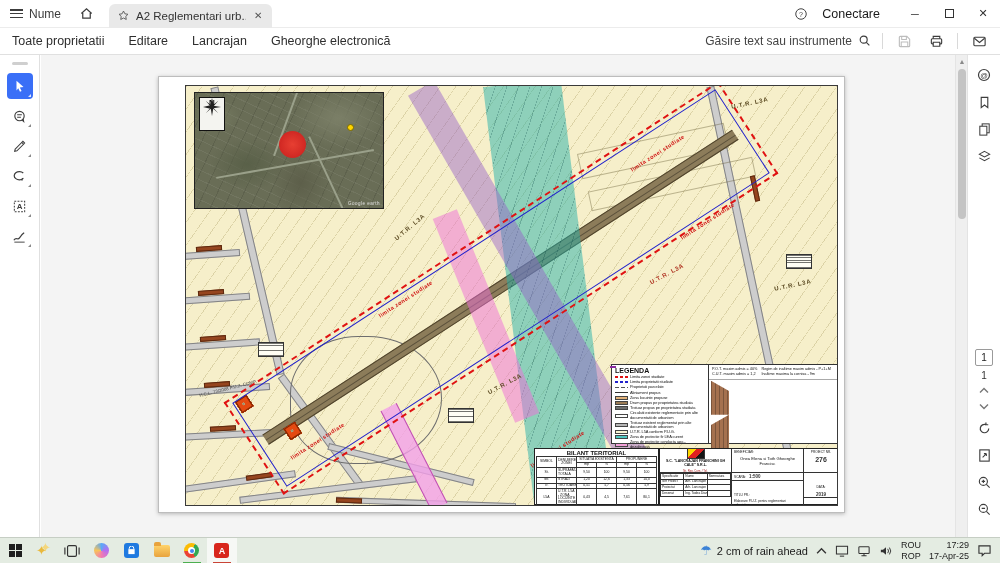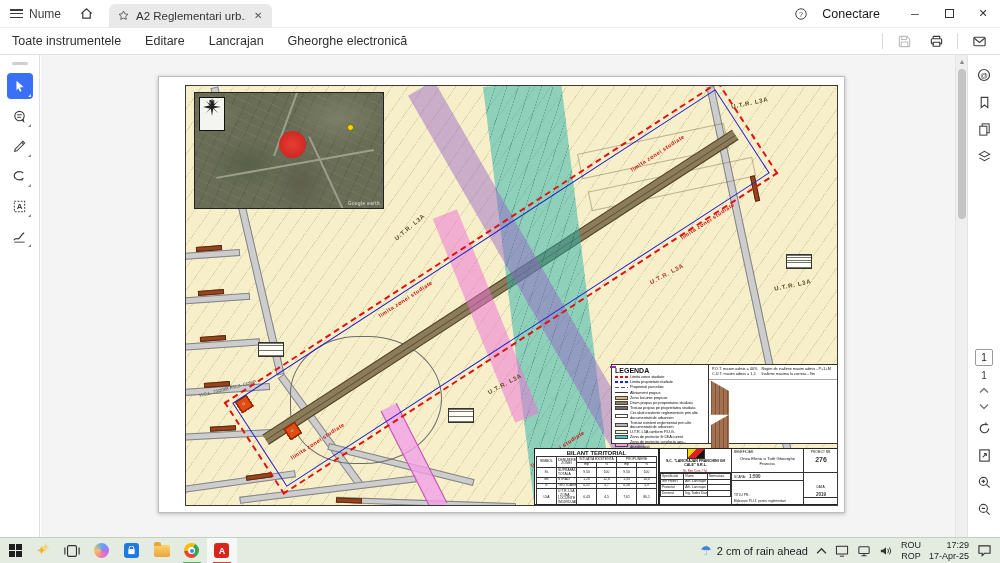--- a/index.html
+++ b/index.html
@@ -228,25 +228,32 @@
     <span class="connect">Conectare</span>
     <div class="winctl">─</div>
     <div class="winctl">
         <span class="maxbox"></span>
       </div>
     <div class="winctl">✕</div>
   </div>
 </div>
 
 <div id="menubar">
-  <span class="mb-item">Toate instrumentele</span>
+  <span class="mb-item">Toate proprietatii</span>
   <span class="mb-item">Editare</span>
   <span class="mb-item">Lancrajan</span>
   <span class="mb-item">Gheorghe electronică</span>
   <div class="mb-right">
+    <div class="find-box">
+      <span>Găsire text sau instrumente</span>
+      <svg width="14" height="14" viewBox="0 0 16 16">
+          <circle cx="6.5" cy="6.5" r="4" fill="none" stroke="#3c3c3c" stroke-width="1.3"></circle>
+          <path d="M9.5 9.5 13 13" stroke="#3c3c3c" stroke-width="1.3"></path>
+        </svg>
+    </div>
     <div class="vdiv"></div>
     <div class="mb-icon">
       <svg width="15" height="15" viewBox="0 0 16 16">
           <path d="M2.5 3.5a1 1 0 0 1 1-1h7l3 3v7a1 1 0 0 1-1 1h-9a1 1 0 0 1-1-1z" fill="none" stroke="#bdbdbd" stroke-width="1.2"></path>
           <path d="M5 2.8v3h5v-3M4.5 13v-4.5h7V13" fill="none" stroke="#bdbdbd" stroke-width="1.1"></path>
         </svg>
     </div>
     <div class="mb-icon">
       <svg width="15" height="15" viewBox="0 0 16 16">
           <path d="M4.5 5V2.5h7V5" fill="none" stroke="#3c3c3c" stroke-width="1.2"></path>

